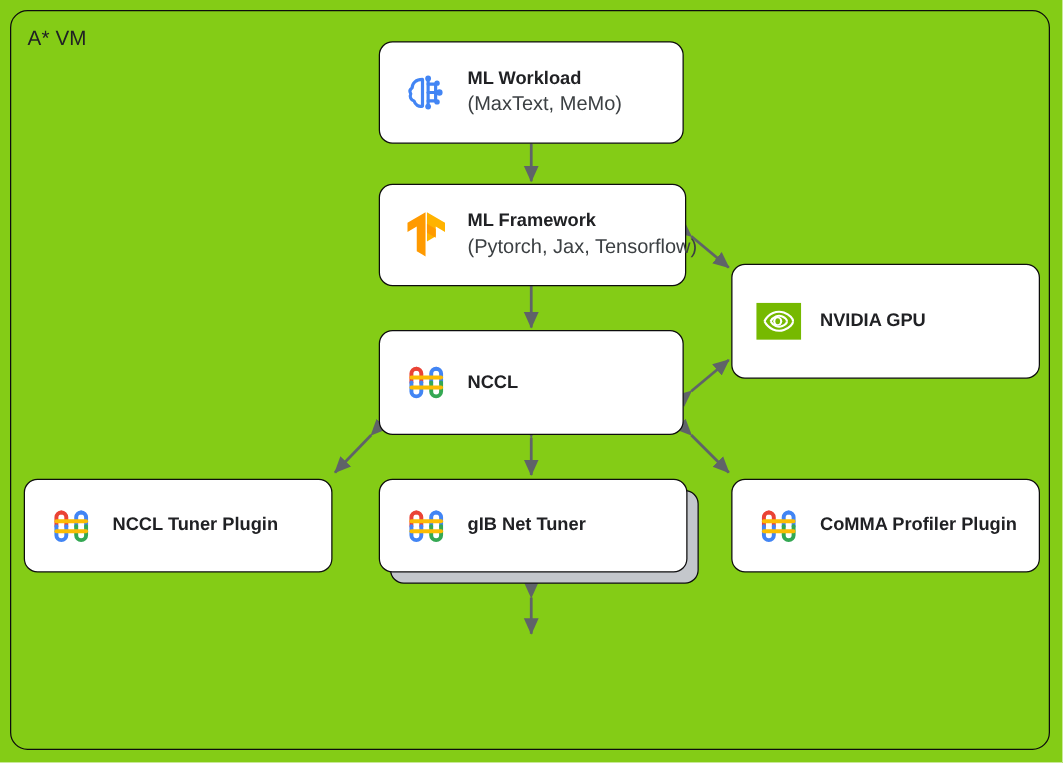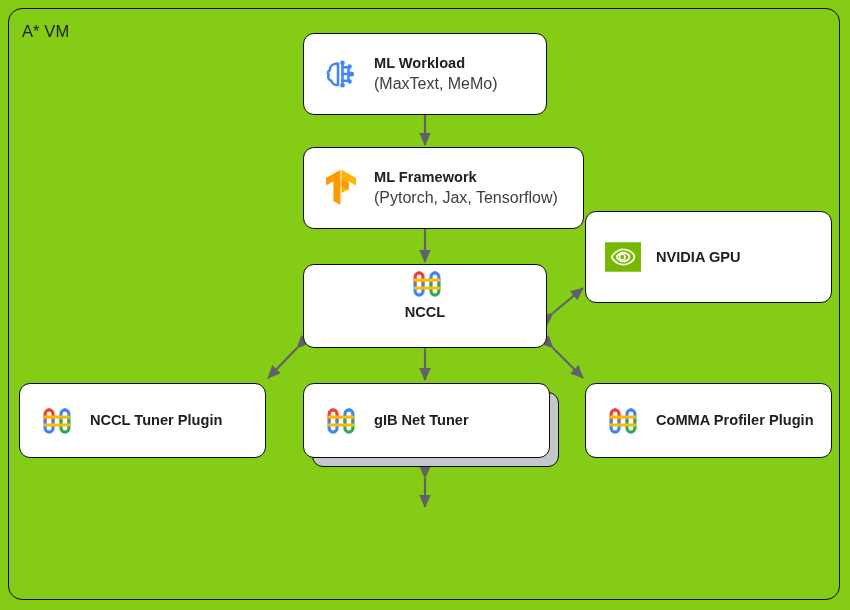--- a/index.html
+++ b/index.html
@@ -173,35 +173,35 @@
           <circle cx="35.5" cy="34" r="2.9"></circle>
         </g>
       </svg>
     </span>
     <span class="txt">
       <span class="title">ML Workload</span>
       <span class="sub">(MaxText, MeMo)</span>
     </span>
   </div>
 
-  <div class="node" style="left:303px; top:147px; width:281px; height:82px;">
+  <div class="node" style="left:303px; top:147px; width:246px; height:82px;">
     <span class="ico">
       <svg class="icon-svg" width="34" height="38" viewBox="0 0 34 40" xmlns="http://www.w3.org/2000/svg">
         <path d="M16.4 0.8 L1.2 9.6 L1.2 17.4 L9.0 12.9 L9.0 33.6 L16.4 38.0 Z" fill="#ff9a00"></path>
         <path d="M17.6 0.8 L32.8 9.6 L32.8 17.4 L25.0 12.9 L25.0 21.0 L17.6 25.4 Z" fill="#ffb300"></path>
         <path d="M17.6 10.6 L25.0 15.0 L25.0 22.4 L17.6 18.0 Z" fill="#ff9a00"></path>
       </svg>
     </span>
     <span class="txt">
       <span class="title">ML Framework</span>
       <span class="sub">(Pytorch, Jax, Tensorflow)</span>
     </span>
   </div>
 
-  <div class="node" style="left:303px; top:264px; width:244px; height:84px;flex-direction:column;">
+  <div class="node" style="left:303px; top:264px; width:244px; height:84px;">
     <span class="ico">
       <svg class="icon-svg" width="38" height="38" viewBox="0 0 48 48" xmlns="http://www.w3.org/2000/svg">
         <g fill="none" stroke-width="4" stroke-linecap="round">
           <path d="M14 10 a5 5 0 0 1 5 5 l0 9" stroke="#ea4335"></path>
           <path d="M14 10 a5 5 0 0 0 -5 5 l0 9" stroke="#ea4335"></path>
           <path d="M9 24 l0 9 a5 5 0 0 0 5 5 a5 5 0 0 0 5 -5 l0 -9" stroke="#4285f4"></path>
           <path d="M34 10 a5 5 0 0 1 5 5 l0 9" stroke="#4285f4"></path>
           <path d="M34 10 a5 5 0 0 0 -5 5 l0 9" stroke="#4285f4"></path>
           <path d="M29 24 l0 9 a5 5 0 0 0 5 5 a5 5 0 0 0 5 -5 l0 -9" stroke="#34a853"></path>
           <path d="M9 19 l30 0" stroke="#fbbc04"></path>

